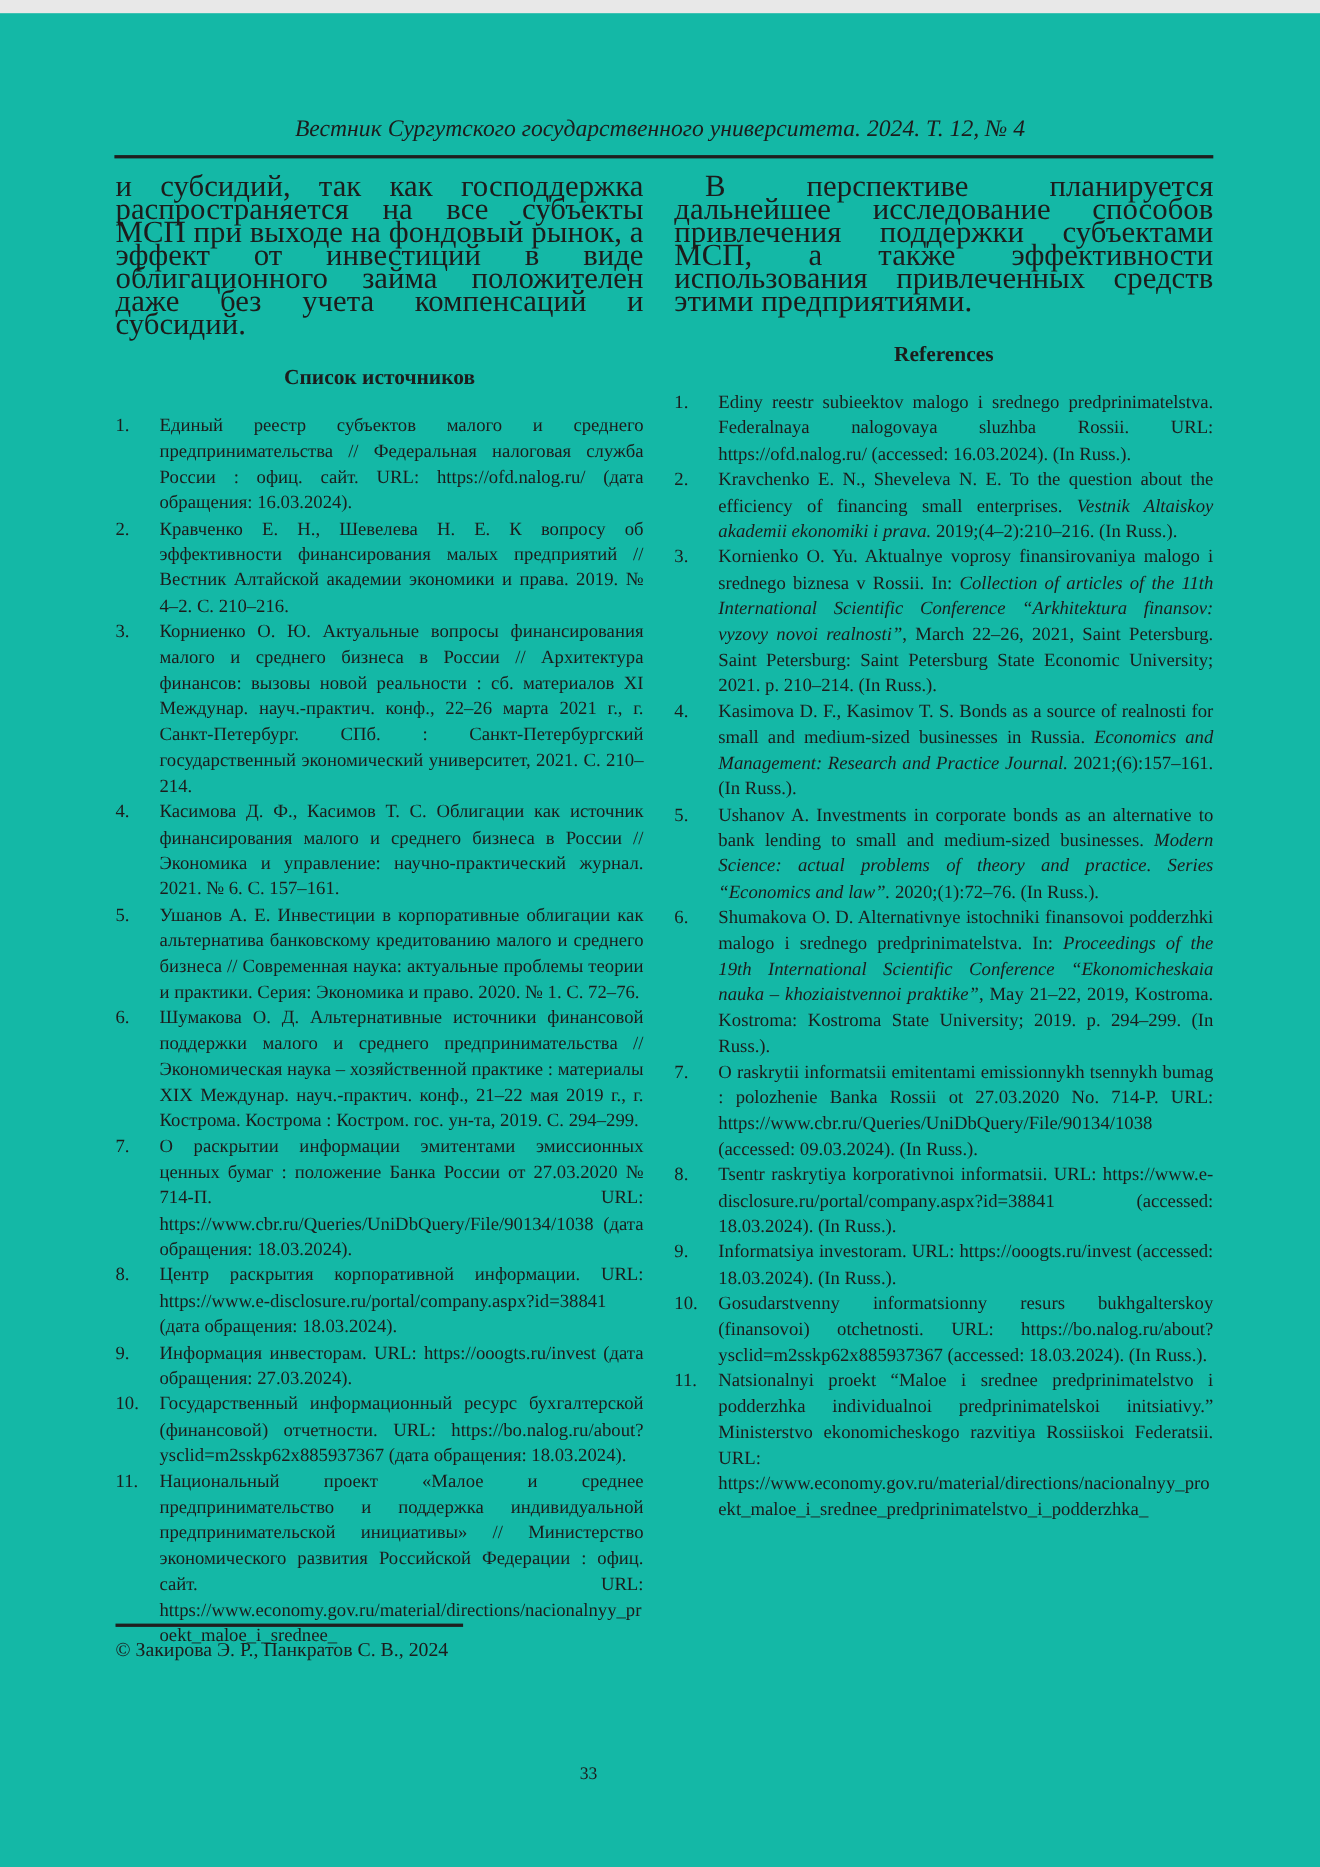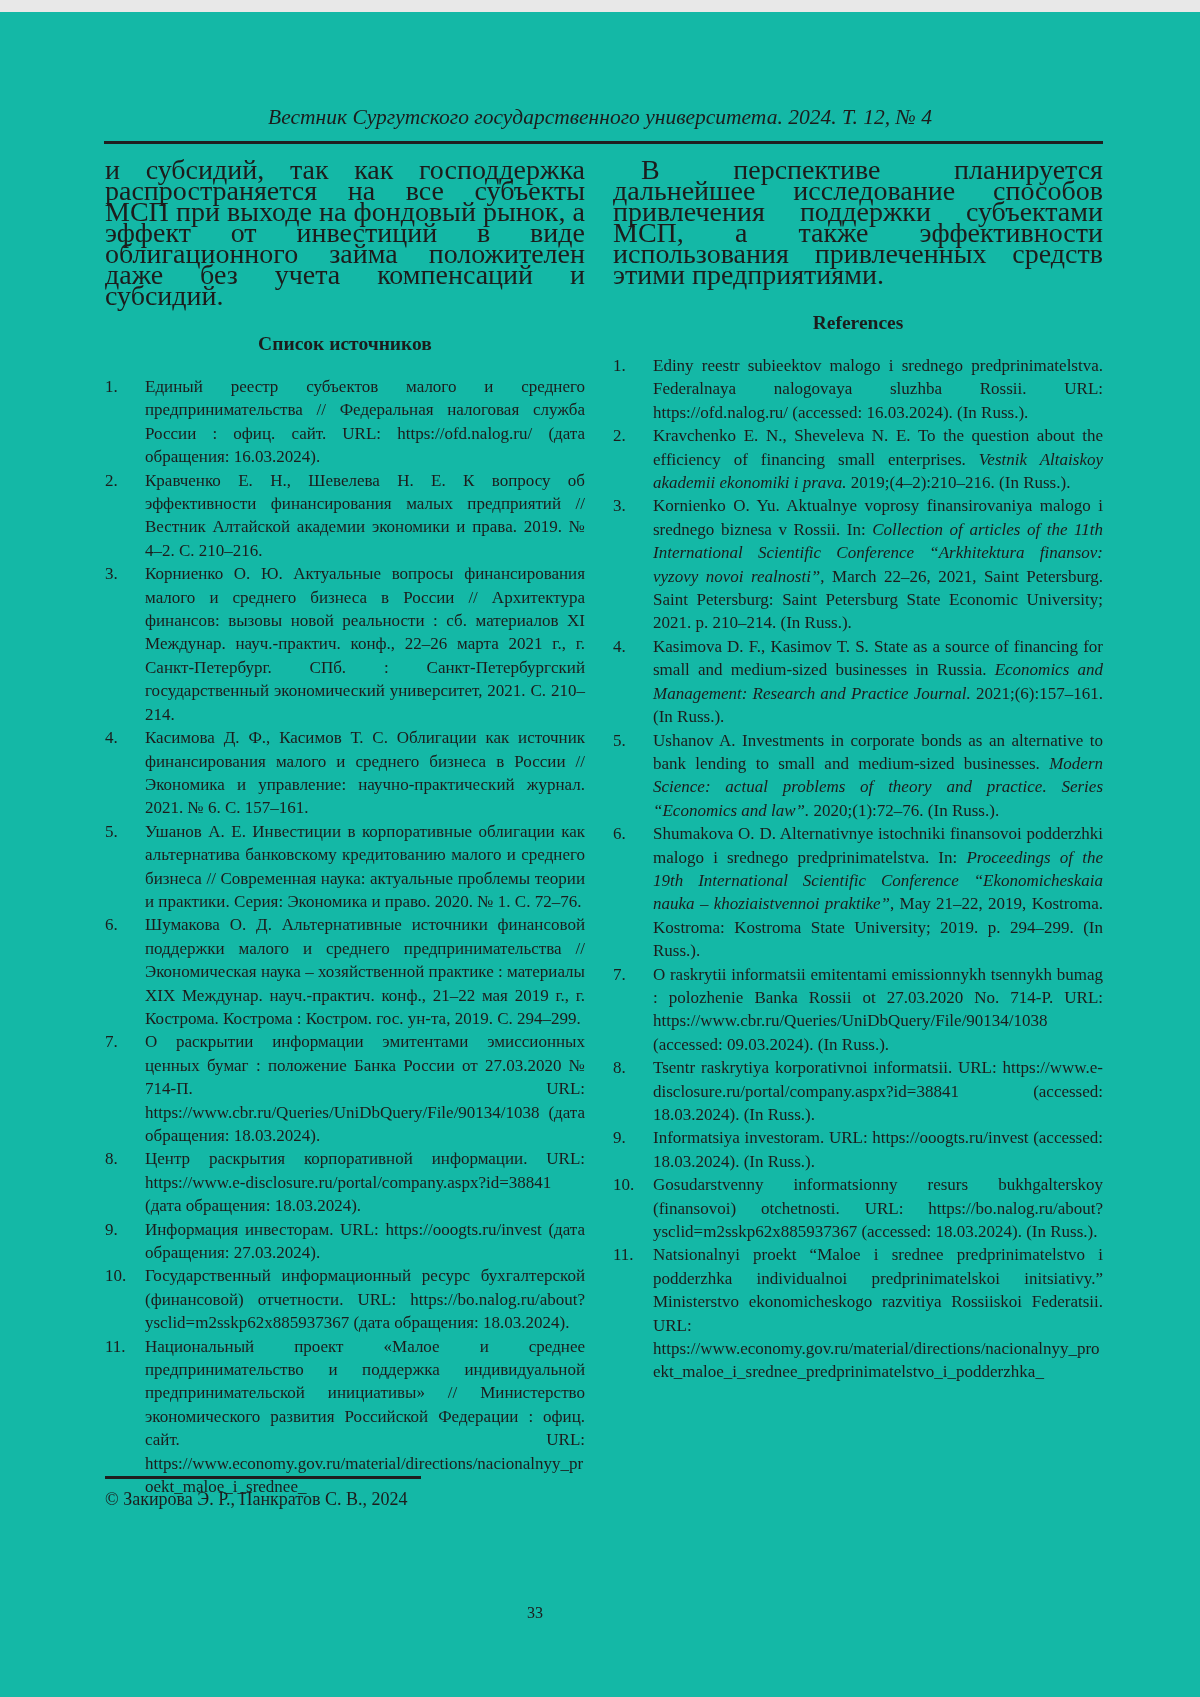--- a/index.html
+++ b/index.html
@@ -159,21 +159,21 @@
           <div class="ref-item">
             <span class="ref-num">2.</span>
             <span class="ref-text"><span>Kravchenko E. N., Sheveleva N. E. To the question about the efficiency of financing small enterprises. </span><i>Vestnik Altaiskoy akademii ekonomiki i prava.</i><span> 2019;(4–2):210–216. (In Russ.).</span></span>
           </div>
           <div class="ref-item">
             <span class="ref-num">3.</span>
             <span class="ref-text"><span>Kornienko O. Yu. Aktualnye voprosy finansirovaniya malogo i srednego biznesa v Rossii. In: </span><i>Collection of articles of the 11th International Scientific Conference “Arkhitektura finansov: vyzovy novoi realnosti”</i><span>, March 22–26, 2021, Saint Petersburg. Saint Petersburg: Saint Petersburg State Economic University; 2021. p. 210–214. (In Russ.).</span></span>
           </div>
           <div class="ref-item">
             <span class="ref-num">4.</span>
-            <span class="ref-text"><span>Kasimova D. F., Kasimov T. S. State as a source of financing for small and medium-sized businesses in Russia. </span><i>Economics and Management: Research and Practice Journal.</i><span> 2021;(6):157–161. (In Russ.).</span></span>
+            <span class="ref-text"><span>Kasimova D. F., Kasimov T. S. Bonds as a source of realnosti for small and medium-sized businesses in Russia. </span><i>Economics and Management: Research and Practice Journal.</i><span> 2021;(6):157–161. (In Russ.).</span></span>
           </div>
           <div class="ref-item">
             <span class="ref-num">5.</span>
             <span class="ref-text"><span>Ushanov A. Investments in corporate bonds as an alternative to bank lending to small and medium-sized businesses. </span><i>Modern Science: actual problems of theory and practice. Series “Economics and law”.</i><span> 2020;(1):72–76. (In Russ.).</span></span>
           </div>
           <div class="ref-item">
             <span class="ref-num">6.</span>
             <span class="ref-text"><span>Shumakova O. D. Alternativnye istochniki finansovoi podderzhki malogo i srednego predprinimatelstva. In: </span><i>Proceedings of the 19th International Scientific Conference “Ekonomicheskaia nauka – khoziaistvennoi praktike”</i><span>, May 21–22, 2019, Kostroma. Kostroma: Kostroma State University; 2019. p. 294–299. (In Russ.).</span></span>
           </div>
           <div class="ref-item">

